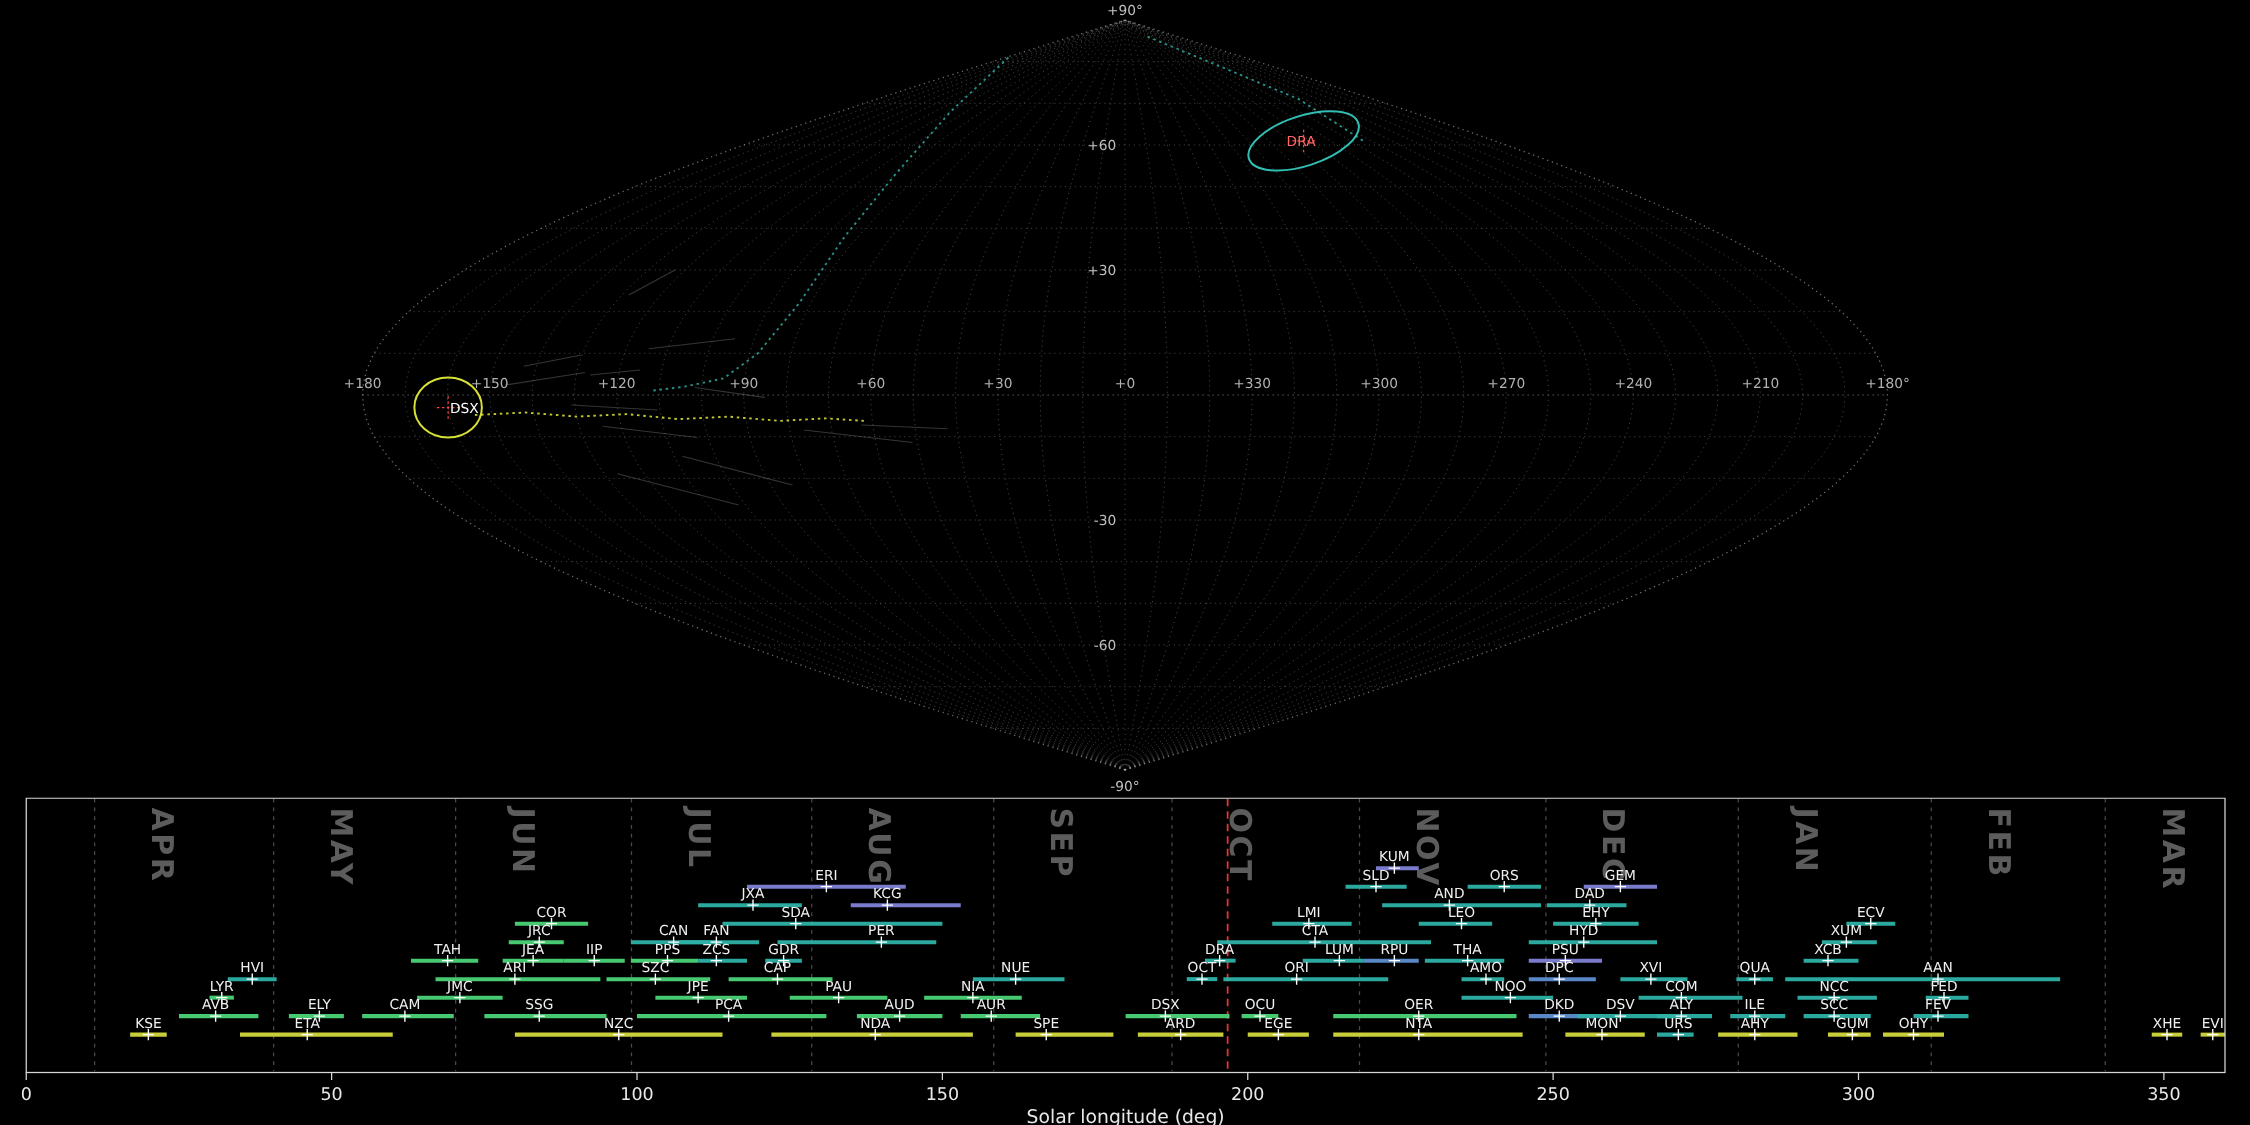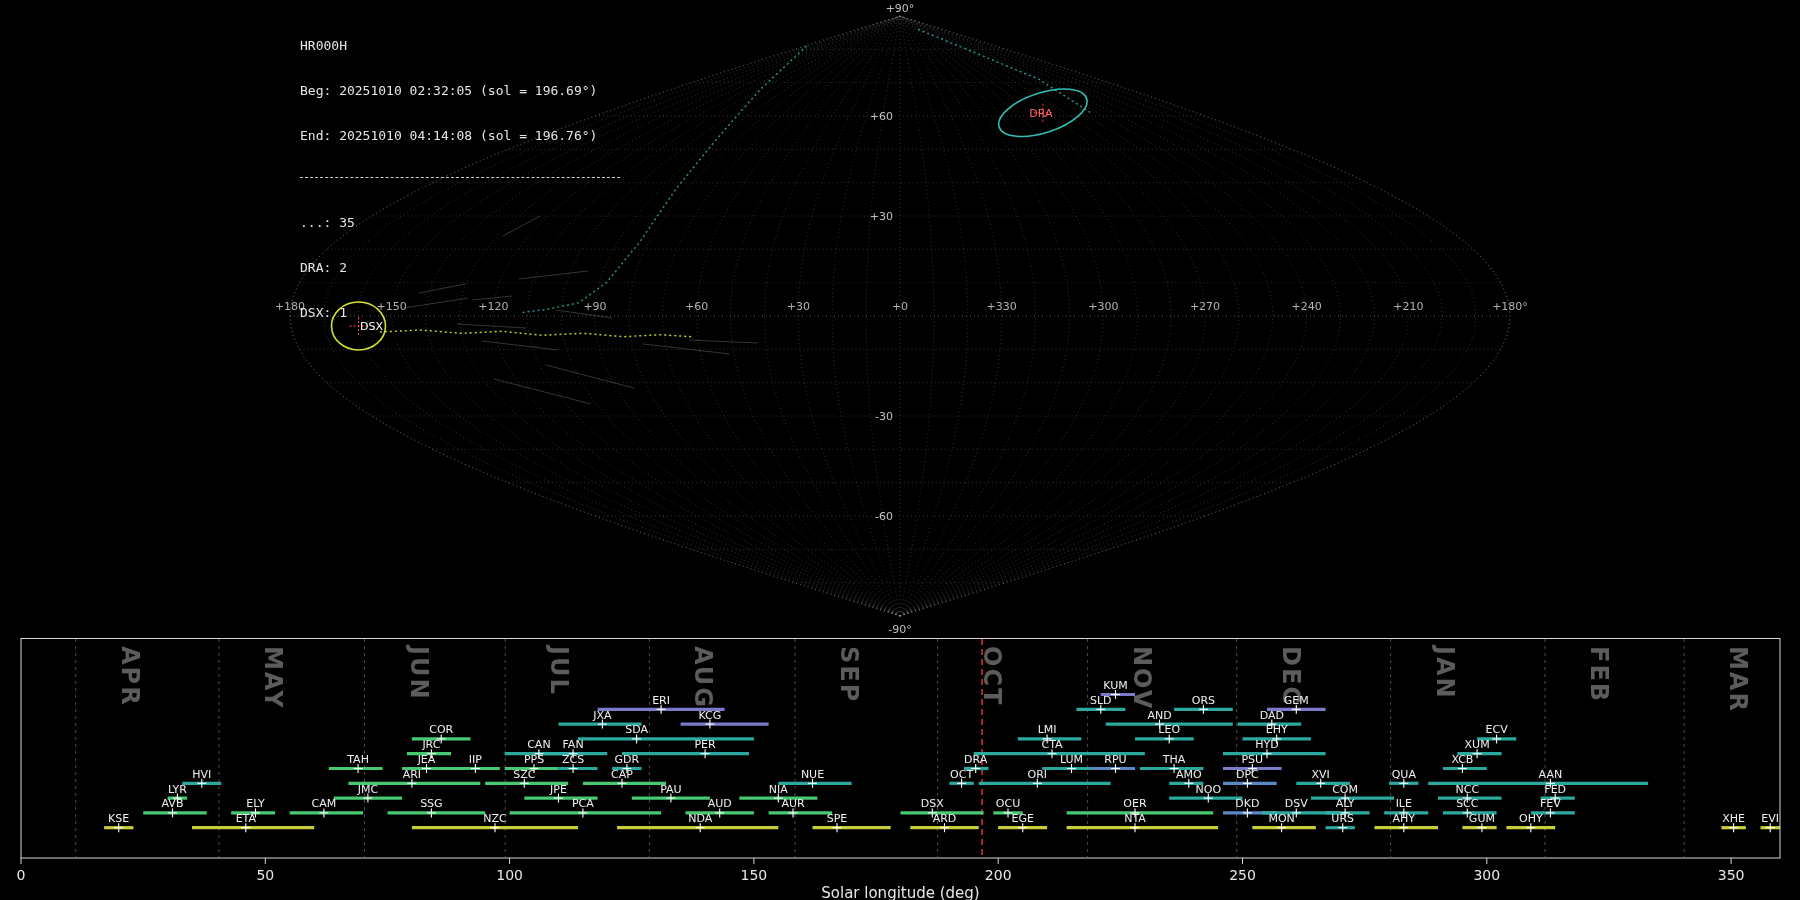--- a/index.html
+++ b/index.html
@@ -495,22 +495,13 @@
       <line x1="998.2" y1="220" x2="998.2" y2="226" stroke="#d8d8d8" stroke-width="1"></line>
       <text x="998.2" y="242" text-anchor="middle" fill="#e8e8e8" font-size="14" font-family="DejaVu Sans, sans-serif">200</text>
       <line x1="1242.5" y1="220" x2="1242.5" y2="226" stroke="#d8d8d8" stroke-width="1"></line>
       <text x="1242.5" y="242" text-anchor="middle" fill="#e8e8e8" font-size="14" font-family="DejaVu Sans, sans-serif">250</text>
       <line x1="1486.8" y1="220" x2="1486.8" y2="226" stroke="#d8d8d8" stroke-width="1"></line>
       <text x="1486.8" y="242" text-anchor="middle" fill="#e8e8e8" font-size="14" font-family="DejaVu Sans, sans-serif">300</text>
       <line x1="1731.1" y1="220" x2="1731.1" y2="226" stroke="#d8d8d8" stroke-width="1"></line>
       <text x="1731.1" y="242" text-anchor="middle" fill="#e8e8e8" font-size="14" font-family="DejaVu Sans, sans-serif">350</text>
       <text x="900.5" y="260" text-anchor="middle" fill="#e8e8e8" font-size="15" font-family="DejaVu Sans, sans-serif">Solar longitude (deg)</text>
     </svg>
-  <div class="header">
-    <div>HR000H</div>
-    <div>Beg: 20251010 02:32:05 (sol = 196.69°)</div>
-    <div>End: 20251010 04:14:08 (sol = 196.76°)</div>
-    <div class="sep"></div>
-    <div>...: 35</div>
-    <div>DRA: 2</div>
-    <div>DSX: 1</div>
-  </div>
 </div>
 
 </body></html>

